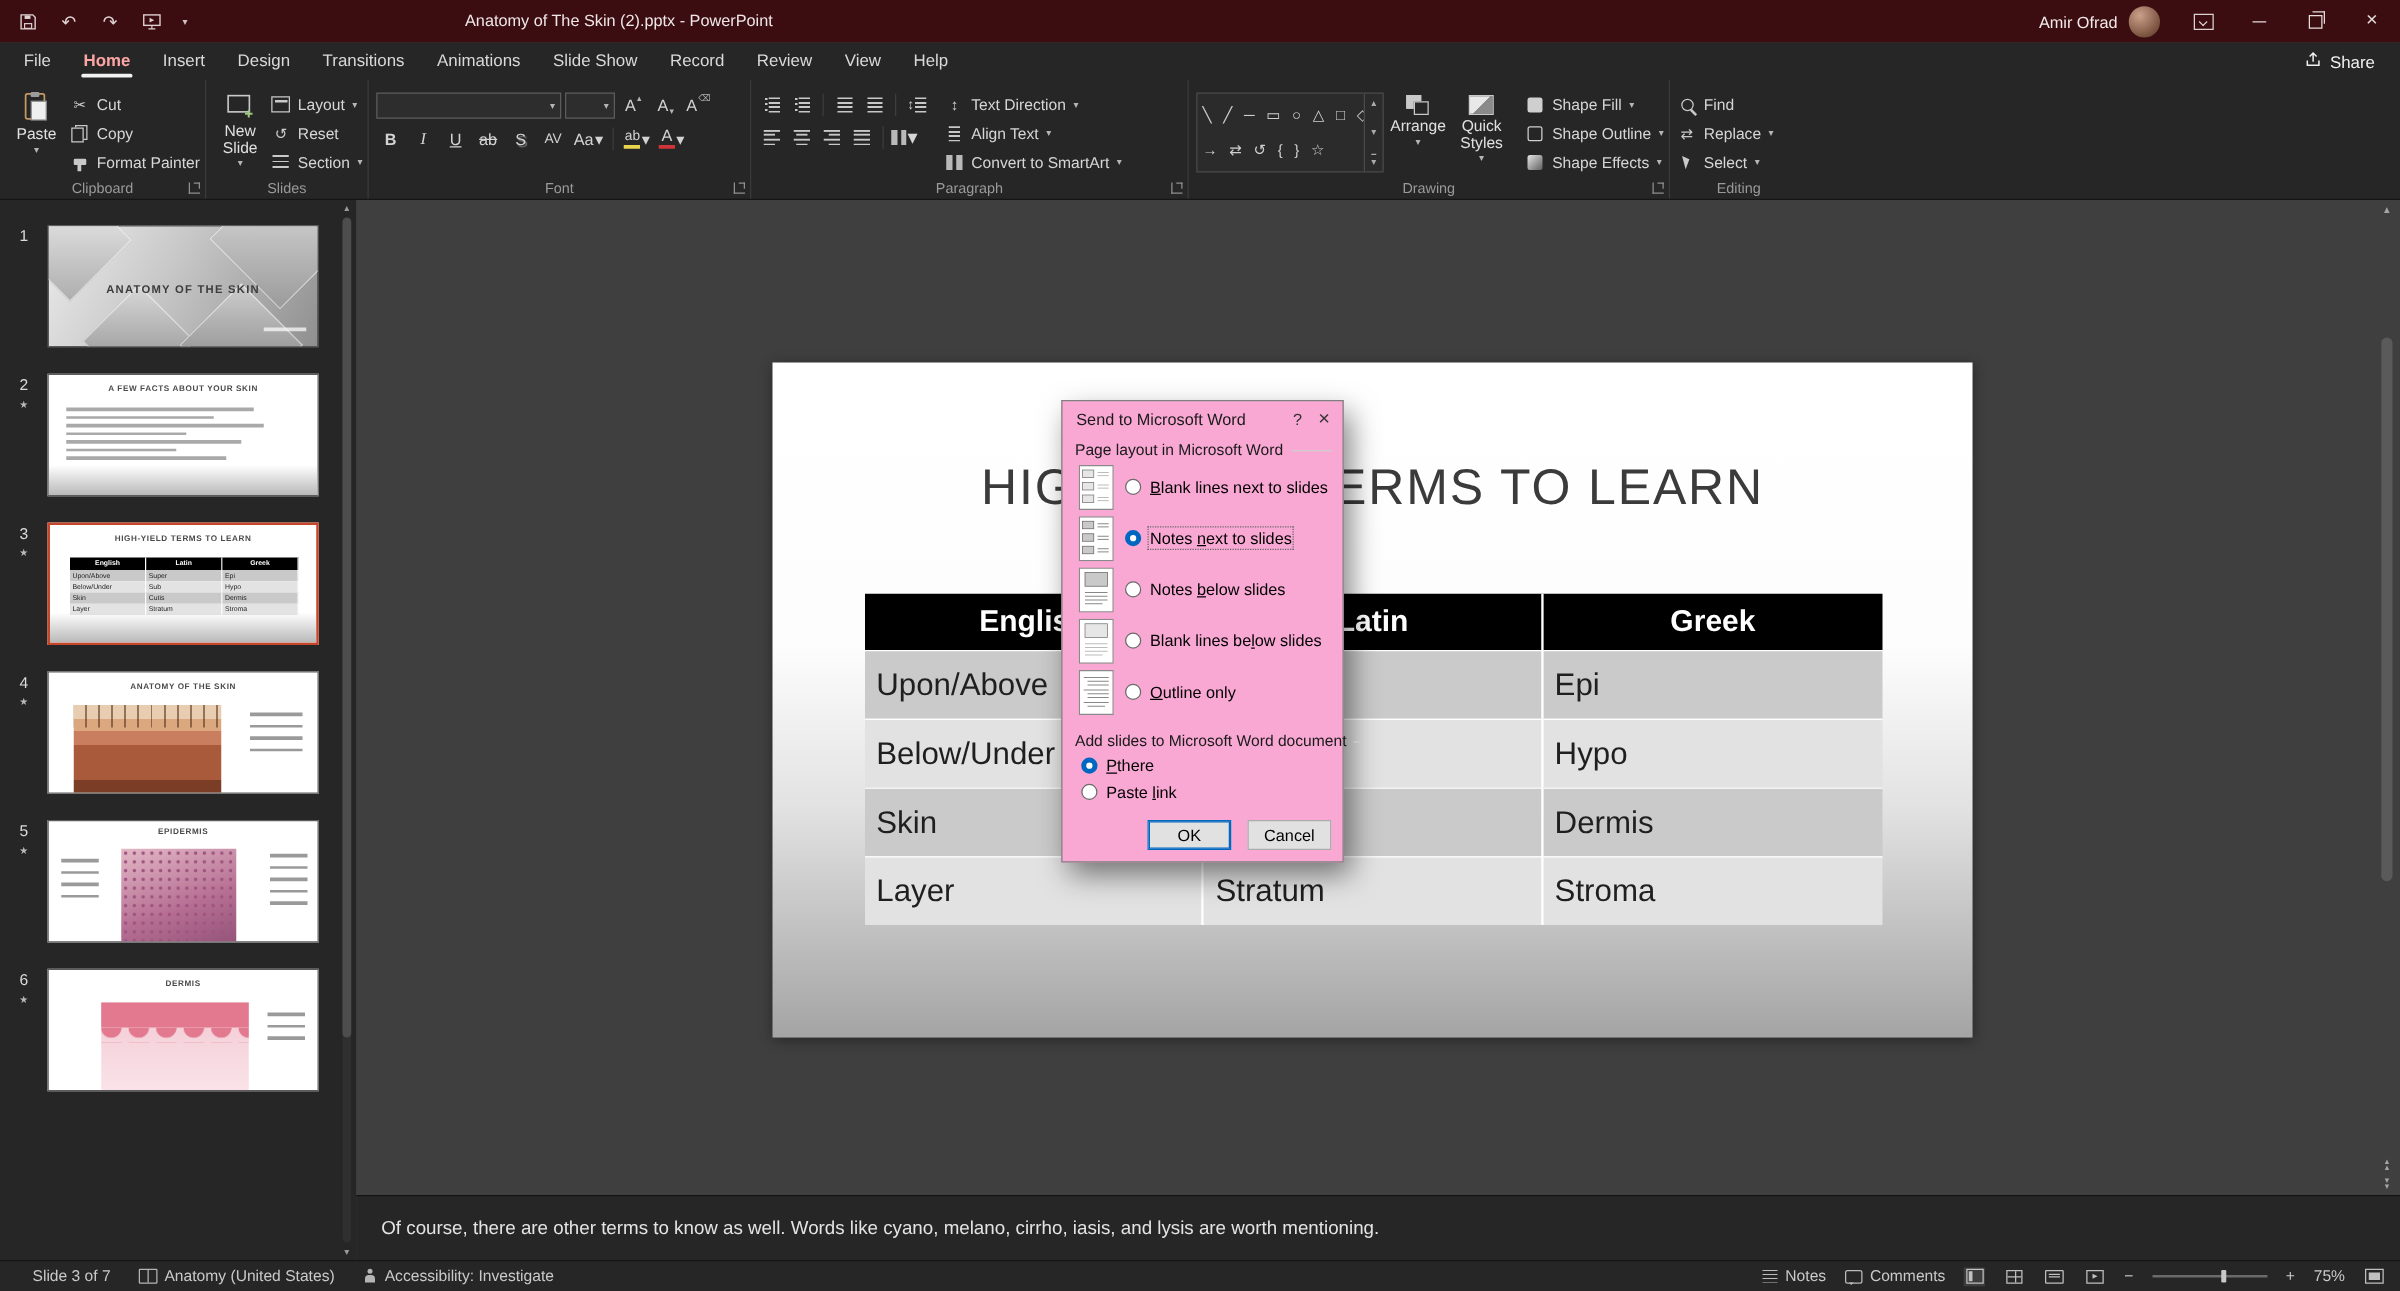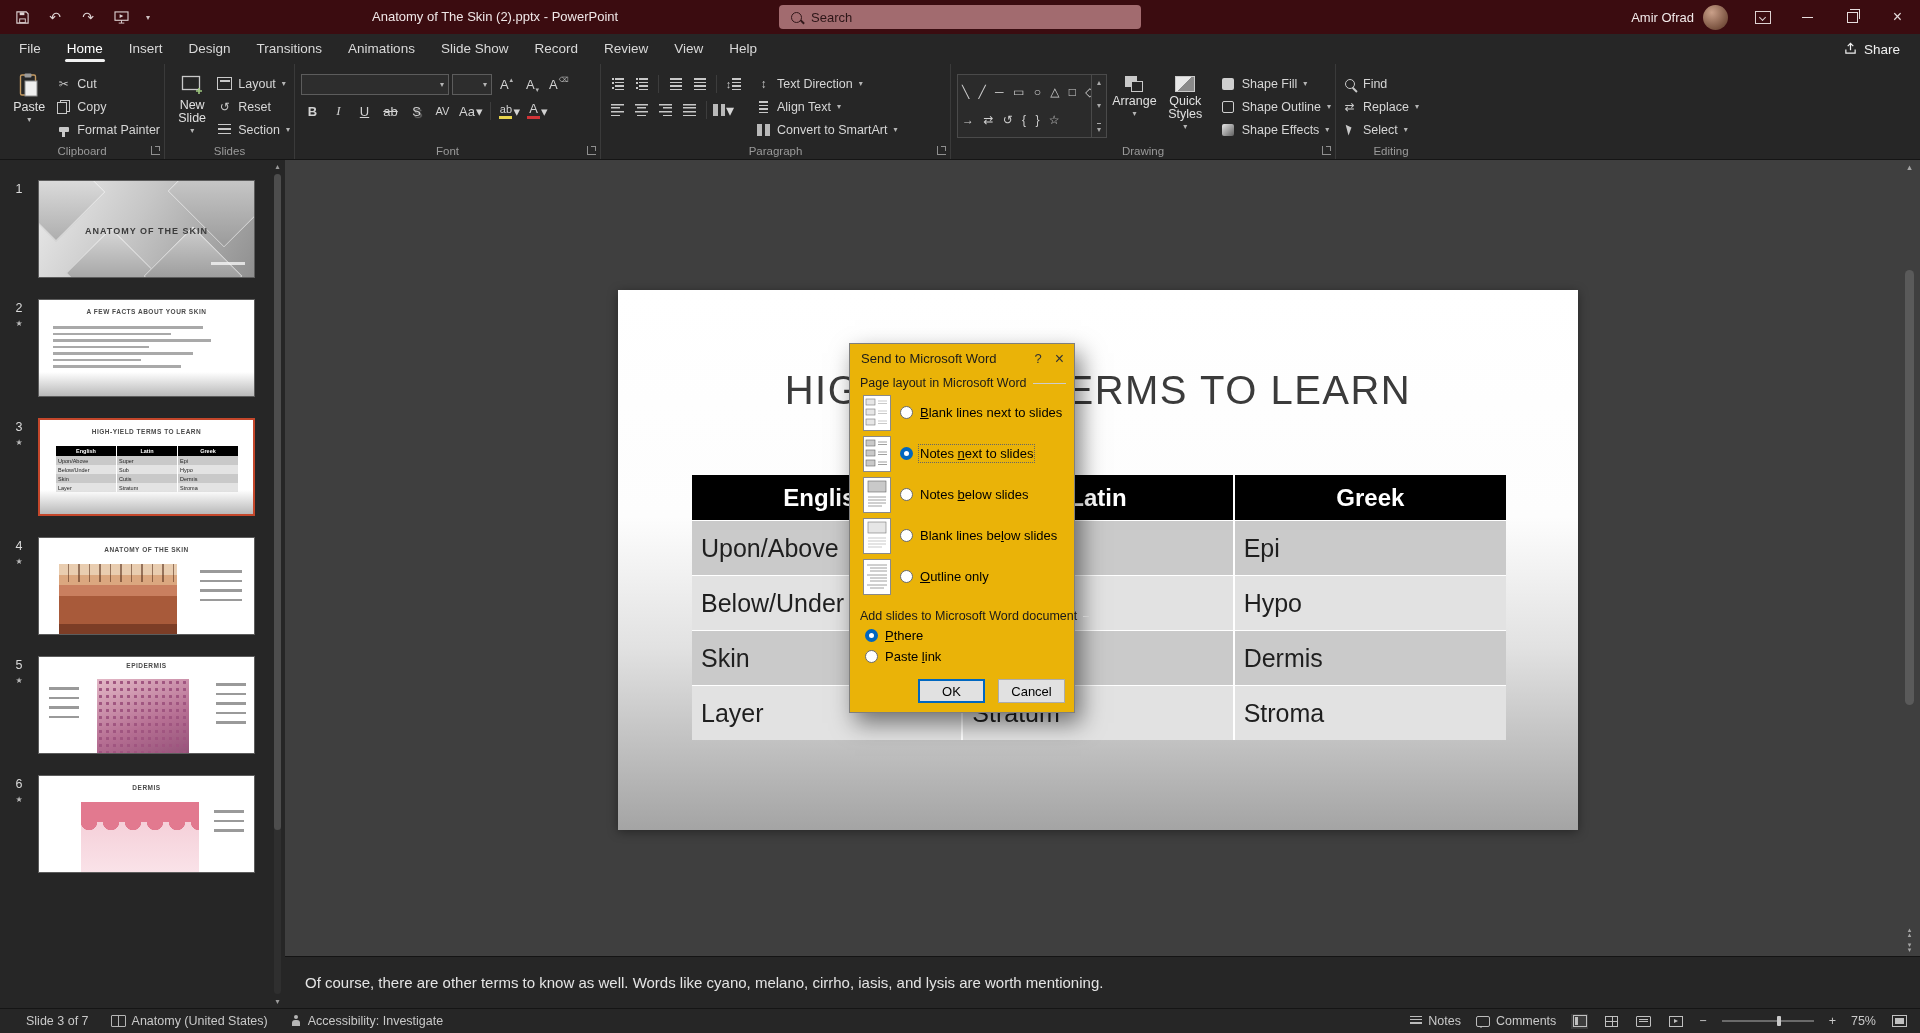--- a/index.html
+++ b/index.html
@@ -26,21 +26,21 @@
   .min-ic{width:11px;height:0;border-top:1.5px solid #e6dddd}
   .res-ic{width:9px;height:9px;border:1.2px solid #e6dddd;position:relative}
   .res-ic::before{content:"";position:absolute;left:2px;top:-4px;width:9px;height:9px;border:1.2px solid #e6dddd;border-bottom:none;border-left:none}
   .rdo-ic{width:14px;height:11px;border:1.2px solid #ddd2d2;position:relative}
   .rdo-ic::after{content:"";position:absolute;left:4px;top:3px;width:4px;height:4px;border-right:1.2px solid #ddd2d2;border-bottom:1.2px solid #ddd2d2;transform:rotate(45deg)}
 
   
   .tabsbar{position:absolute;top:34px;left:0;right:0;height:30px;background:#262626;display:flex;align-items:center;
            font-size:13.5px;color:#d9d9d9;padding-left:6px;box-sizing:border-box}
   .tab{padding:0 13px;line-height:30px;position:relative;white-space:nowrap}
-  .tab.active{color:#ffffff;font-weight:400}
+  .tab.active{color:#fca5a5;font-weight:700}
   .tab.active::after{content:"";position:absolute;left:11px;right:11px;bottom:2px;height:3px;background:#f2f2f2;border-radius:2px}
   .share{margin-left:auto;margin-right:20px;display:flex;align-items:center;gap:7px;color:#f0f0f0}
   .share .up{font-size:11px}
 
   
   .ribbon{position:absolute;top:64px;left:0;right:0;height:96px;background:#262626;border-bottom:1px solid #151515;
           display:flex;color:#d6d6d6;box-sizing:border-box}
   .rgroup{position:relative;height:100%;border-right:1px solid #3a3a3a;box-sizing:border-box;
           padding:4px 4px 16px 6px;display:flex;gap:4px;flex:none}
   .rlabel{position:absolute;left:0;right:0;bottom:2px;text-align:center;font-size:11.5px;color:#9a9a9a}
@@ -173,21 +173,21 @@
        border-right:2px solid #fff;border-top:1.5px solid #fff;box-sizing:border-box}
   .std:last-child{border-right:none}
   .r-dark .std{background:#cacaca}.r-light .std{background:#e2e2e2}
   
   .cscroll{position:absolute;right:3px;top:2px;bottom:4px;width:15px;display:flex;flex-direction:column;align-items:center;font-size:9px;color:#a5a5a5}
   .cscroll .strack{flex:1;width:9px;position:relative}
   .cscroll .sthumb{position:absolute;top:13%;height:58%;left:0;width:9px;background:#5a5a5a;border-radius:5px}
   .snavbtn{display:flex;flex-direction:column;line-height:5px;font-size:7px;margin-top:5px;align-items:center}
 
   
-  .dialog{position:absolute;left:564px;top:183px;width:226px;height:370px;background:#eab308;border:1px solid #7f7f7f;
+  .dialog{position:absolute;left:564px;top:160px;width:226px;height:370px;background:#f9a8d4;border:1px solid #7f7f7f;
           box-shadow:6px 10px 22px rgba(0,0,0,.5);color:#000;font-size:13px;box-sizing:border-box}
   .dlg-head{display:flex;align-items:center;padding:7px 10px 2px 11px}
   .dlg-title{flex:1;font-size:13px;color:#1a1a1a;white-space:nowrap}
   .dlg-help{color:#333;margin-right:13px}
   .dlg-close{color:#333;font-size:16px;line-height:13px}
   .group-head{display:flex;align-items:center;margin:8px 8px 2px 10px;gap:6px;font-size:12.5px;color:#1a1a1a;white-space:nowrap}
   .group-head.g2{margin-top:12px}
   .group-head .hline{flex:1;height:1px;background:#cdcdcd;min-width:6px}
   .opt{display:flex;align-items:center;margin-left:13px;height:41px}
   .pv{width:28px;height:36px;flex:none}
@@ -255,24 +255,20 @@
       <span class="ic">
         <svg width="15" height="13" viewBox="0 0 16 14">
             <rect x="1" y="1" width="14" height="9" fill="none" stroke="#ddd2d2" stroke-width="1.2"></rect>
             <path d="M6 3.5l4 2-4 2z" fill="#ddd2d2"></path>
             <path d="M5 13h6M8 10v3" stroke="#ddd2d2"></path>
           </svg>
       </span>
       <span class="chev">▾</span>
     </div>
     <div class="doc-title">Anatomy of The Skin (2).pptx - PowerPoint</div>
-    <div class="search">
-      <span class="mag"></span>
-      <span>Search</span>
-    </div>
     <div class="tb-right">
       <div class="user">
         <span>Amir Ofrad</span>
         <span class="avatar"></span>
       </div>
       <div class="tb-btn">
           <span class="rdo-ic"></span>
         </div>
       <div class="tb-btn">
           <span class="min-ic"></span>

